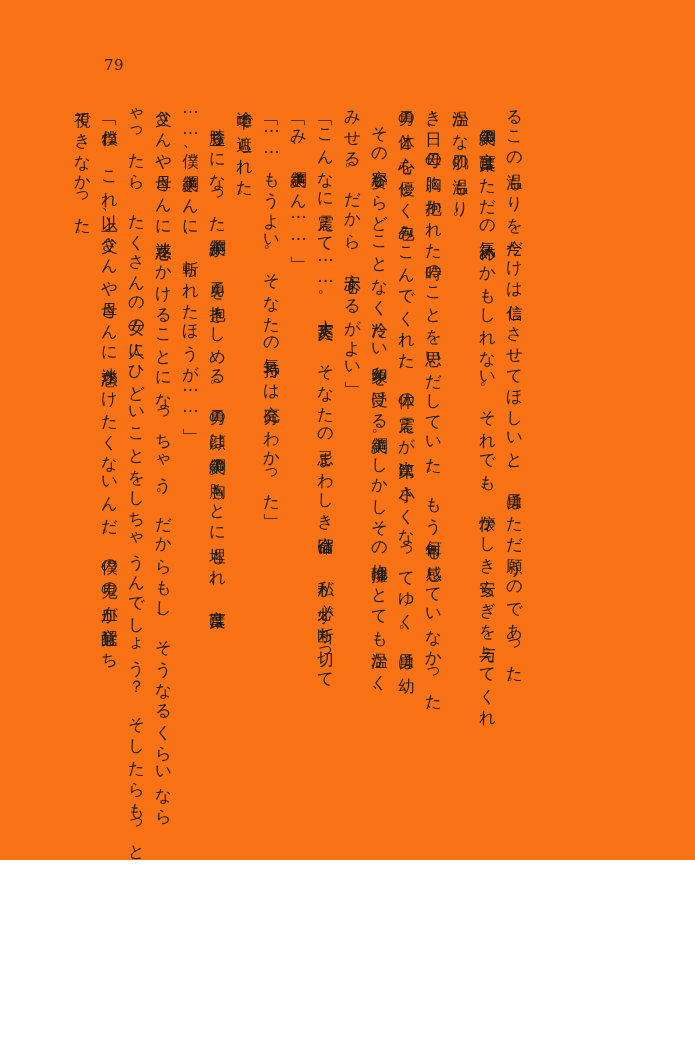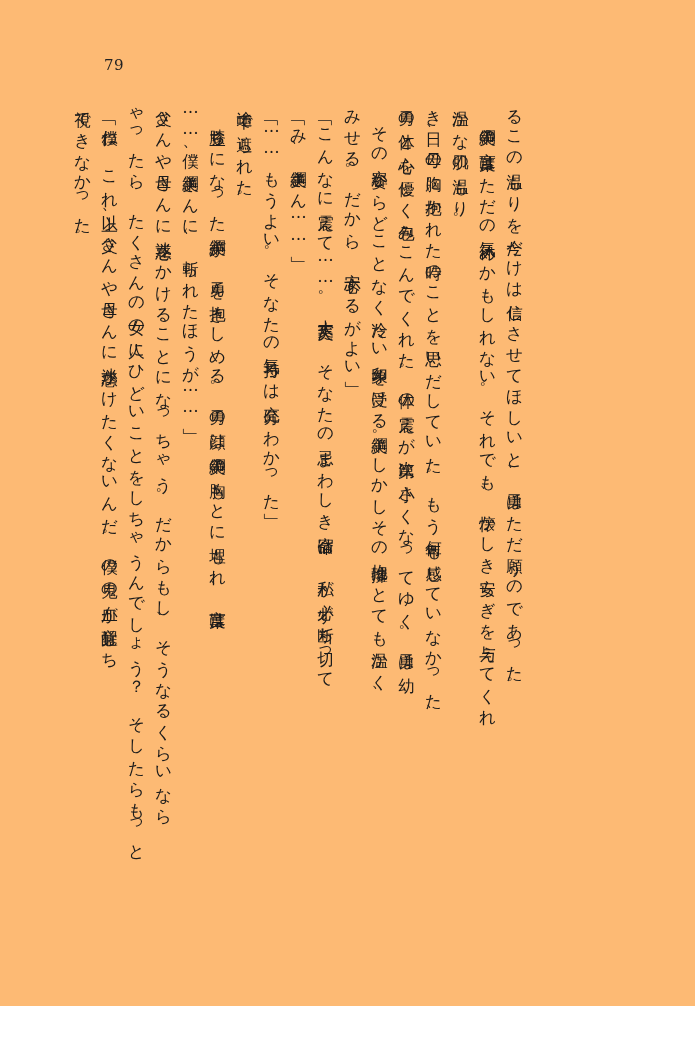--- a/index.html
+++ b/index.html
@@ -10,22 +10,22 @@
   body {
     width: 695px;
     height: 1050px;
     overflow: hidden;
     font-family: "DejaVu Serif", "Liberation Serif", serif;
     color: #1a1a1a;
   }
   #page {
     position: relative;
     width: 695px;
-    height: 1006px;
-    background: #fdba74;
+    height: 860px;
+    background: #f97316;
   }
   #page-number {
     position: absolute;
     top: 56px;
     left: 104px;
     font-size: 15px;
     letter-spacing: 0.5px;
     color: #222;
     font-family: "DejaVu Serif", "Liberation Serif", serif;
   }

